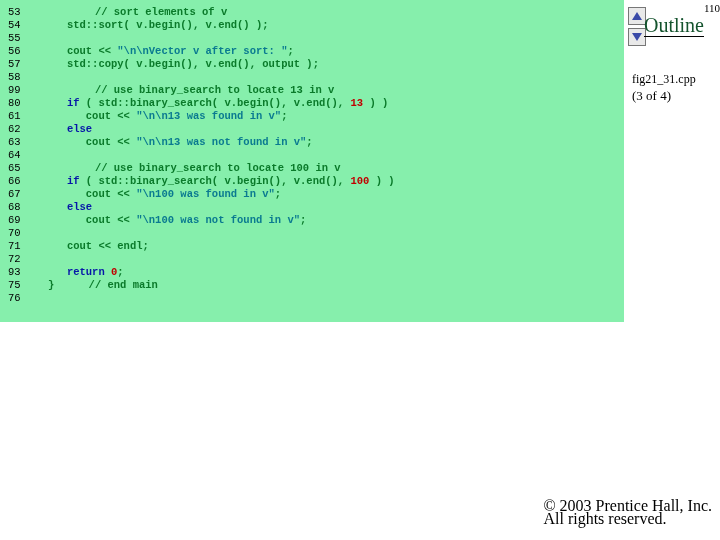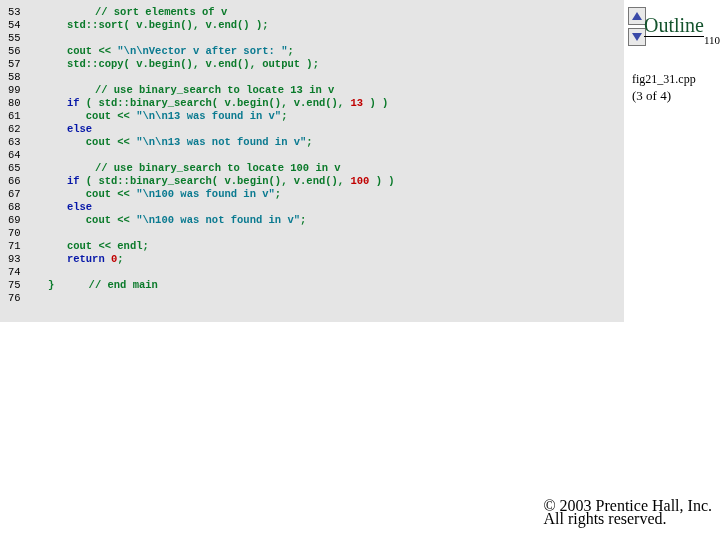--- a/index.html
+++ b/index.html
@@ -16,21 +16,21 @@
     position: relative;
     width: 720px;
     height: 540px;
   }
   .code-panel {
     position: absolute;
     left: 0;
     top: 0;
     width: 624px;
     height: 322px;
-    background: #e5e5e5;
+    background: #86efac;
     box-sizing: border-box;
     padding: 6px 4px 0 0;
     font-family: "Courier New", monospace;
     font-size: 10.5px;
     line-height: 13px;
     font-weight: bold;
   }
   .code-row {
     display: flex;
     white-space: pre;
@@ -87,21 +87,20 @@
     color: #14532d;
   }
   .outline-title-underline {
     border-bottom: 1px solid #000;
   }
   .slide-num {
     position: absolute;
     top: 2px;
     right: 0;
     font-size: 11px;
-    margin-top: 32px;
   }
   .file-label {
     position: absolute;
     top: 72px;
     left: 8px;
     font-size: 12px;
   }
   .file-count {
     position: absolute;
     top: 88px;
@@ -135,22 +134,22 @@
       <div class="code-row"><span class="lineno">62</span><span class="code-text"><span class="tok-default">   </span><span class="tok-keyword">else</span></span></div>
       <div class="code-row"><span class="lineno">63</span><span class="code-text"><span class="tok-builtin">      cout &lt;&lt; </span><span class="tok-string">"\n\n13 was not found in v"</span><span class="tok-builtin">;</span></span></div>
       <div class="code-row"><span class="lineno">64</span><span class="code-text"><span class="tok-default"></span></span></div>
       <div class="code-row"><span class="lineno">65</span><span class="code-text"><span class="tok-default">   </span><span class="tok-comment">// use binary_search to locate 100 in v</span></span></div>
       <div class="code-row"><span class="lineno">66</span><span class="code-text"><span class="tok-default">   </span><span class="tok-keyword">if</span><span class="tok-builtin"> ( std::binary_search( v.begin(), v.end(), </span><span class="tok-number">100</span><span class="tok-builtin"> ) )</span></span></div>
       <div class="code-row"><span class="lineno">67</span><span class="code-text"><span class="tok-builtin">      cout &lt;&lt; </span><span class="tok-string">"\n100 was found in v"</span><span class="tok-builtin">;</span></span></div>
       <div class="code-row"><span class="lineno">68</span><span class="code-text"><span class="tok-default">   </span><span class="tok-keyword">else</span></span></div>
       <div class="code-row"><span class="lineno">69</span><span class="code-text"><span class="tok-builtin">      cout &lt;&lt; </span><span class="tok-string">"\n100 was not found in v"</span><span class="tok-builtin">;</span></span></div>
       <div class="code-row"><span class="lineno">70</span><span class="code-text"><span class="tok-default"></span></span></div>
       <div class="code-row"><span class="lineno">71</span><span class="code-text"><span class="tok-builtin">   cout &lt;&lt; endl;</span></span></div>
+      <div class="code-row"><span class="lineno">72</span><span class="code-text"><span class="tok-default"></span></span></div>
       <div class="code-row"><span class="lineno">93</span><span class="code-text"><span class="tok-default">   </span><span class="tok-keyword">return</span><span class="tok-default"> </span><span class="tok-number">0</span><span class="tok-builtin">;</span></span></div>
-      <div class="code-row"><span class="lineno">74</span><span class="code-text"><span class="tok-default"></span></span></div>
       <div class="code-row"><span class="lineno">75</span><span class="code-text"><span class="tok-builtin">} </span><span class="tok-comment">// end main</span></span></div>
       <div class="code-row"><span class="lineno">76</span><span class="code-text"><span class="tok-default"></span></span></div>
     </div>
 
   <div class="sidebar">
     <div class="slide-num">110</div>
 
     <div class="nav-btns">
       <div class="nav-btn">
         <svg width="10" height="8" viewBox="0 0 10 8">

